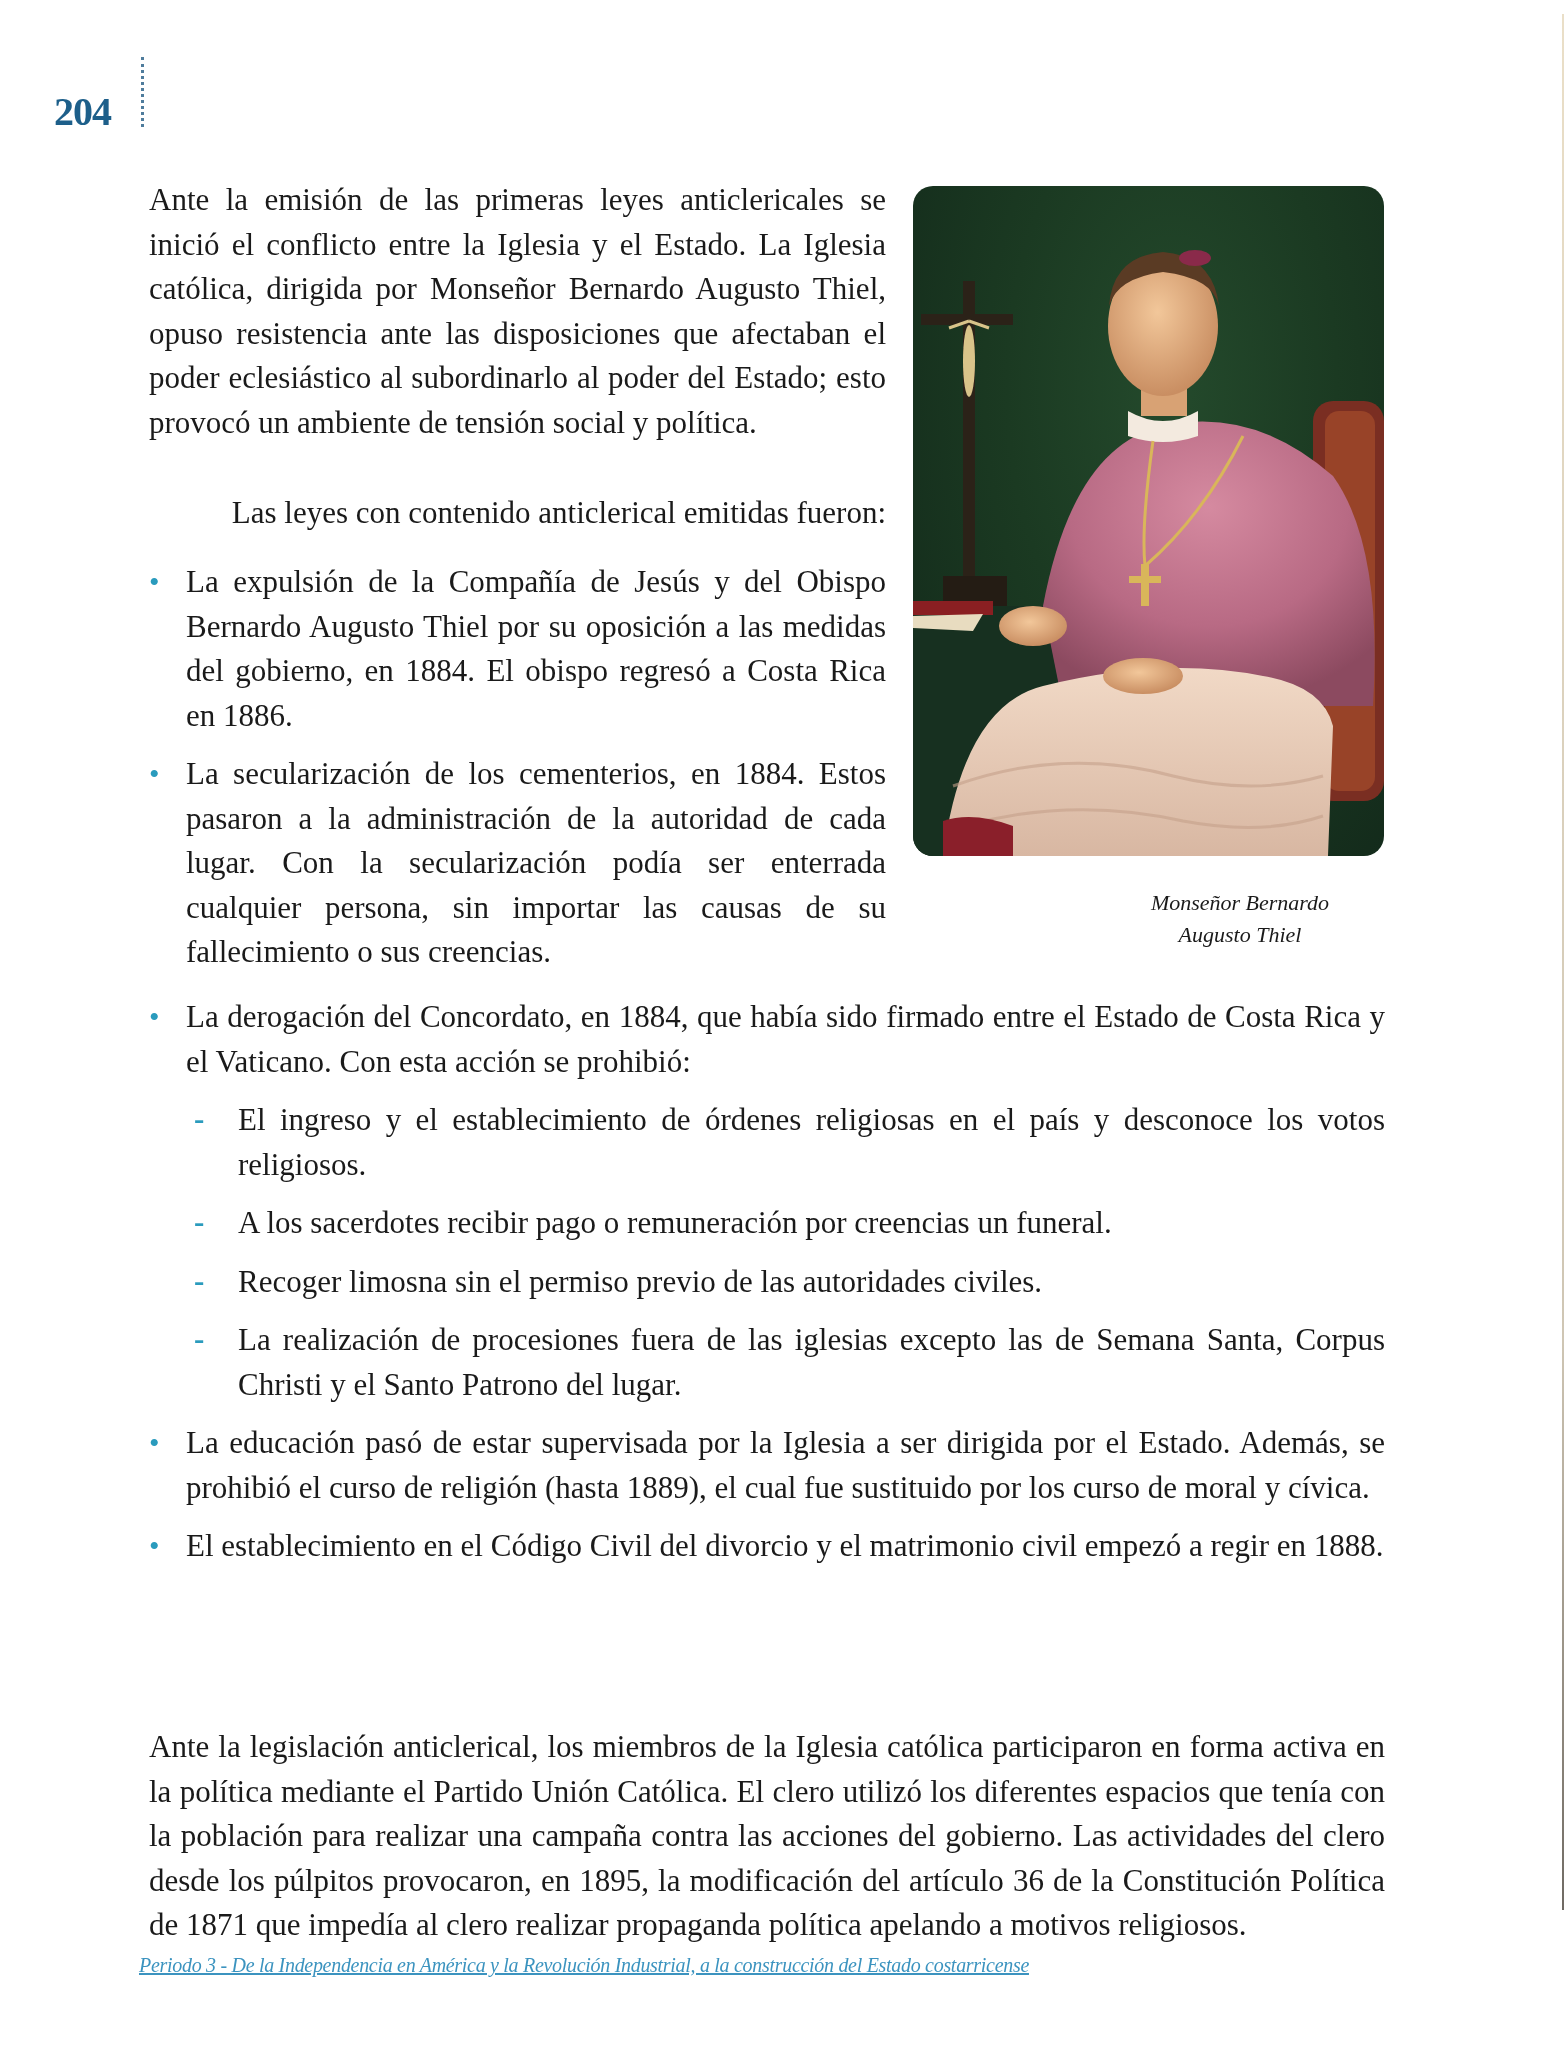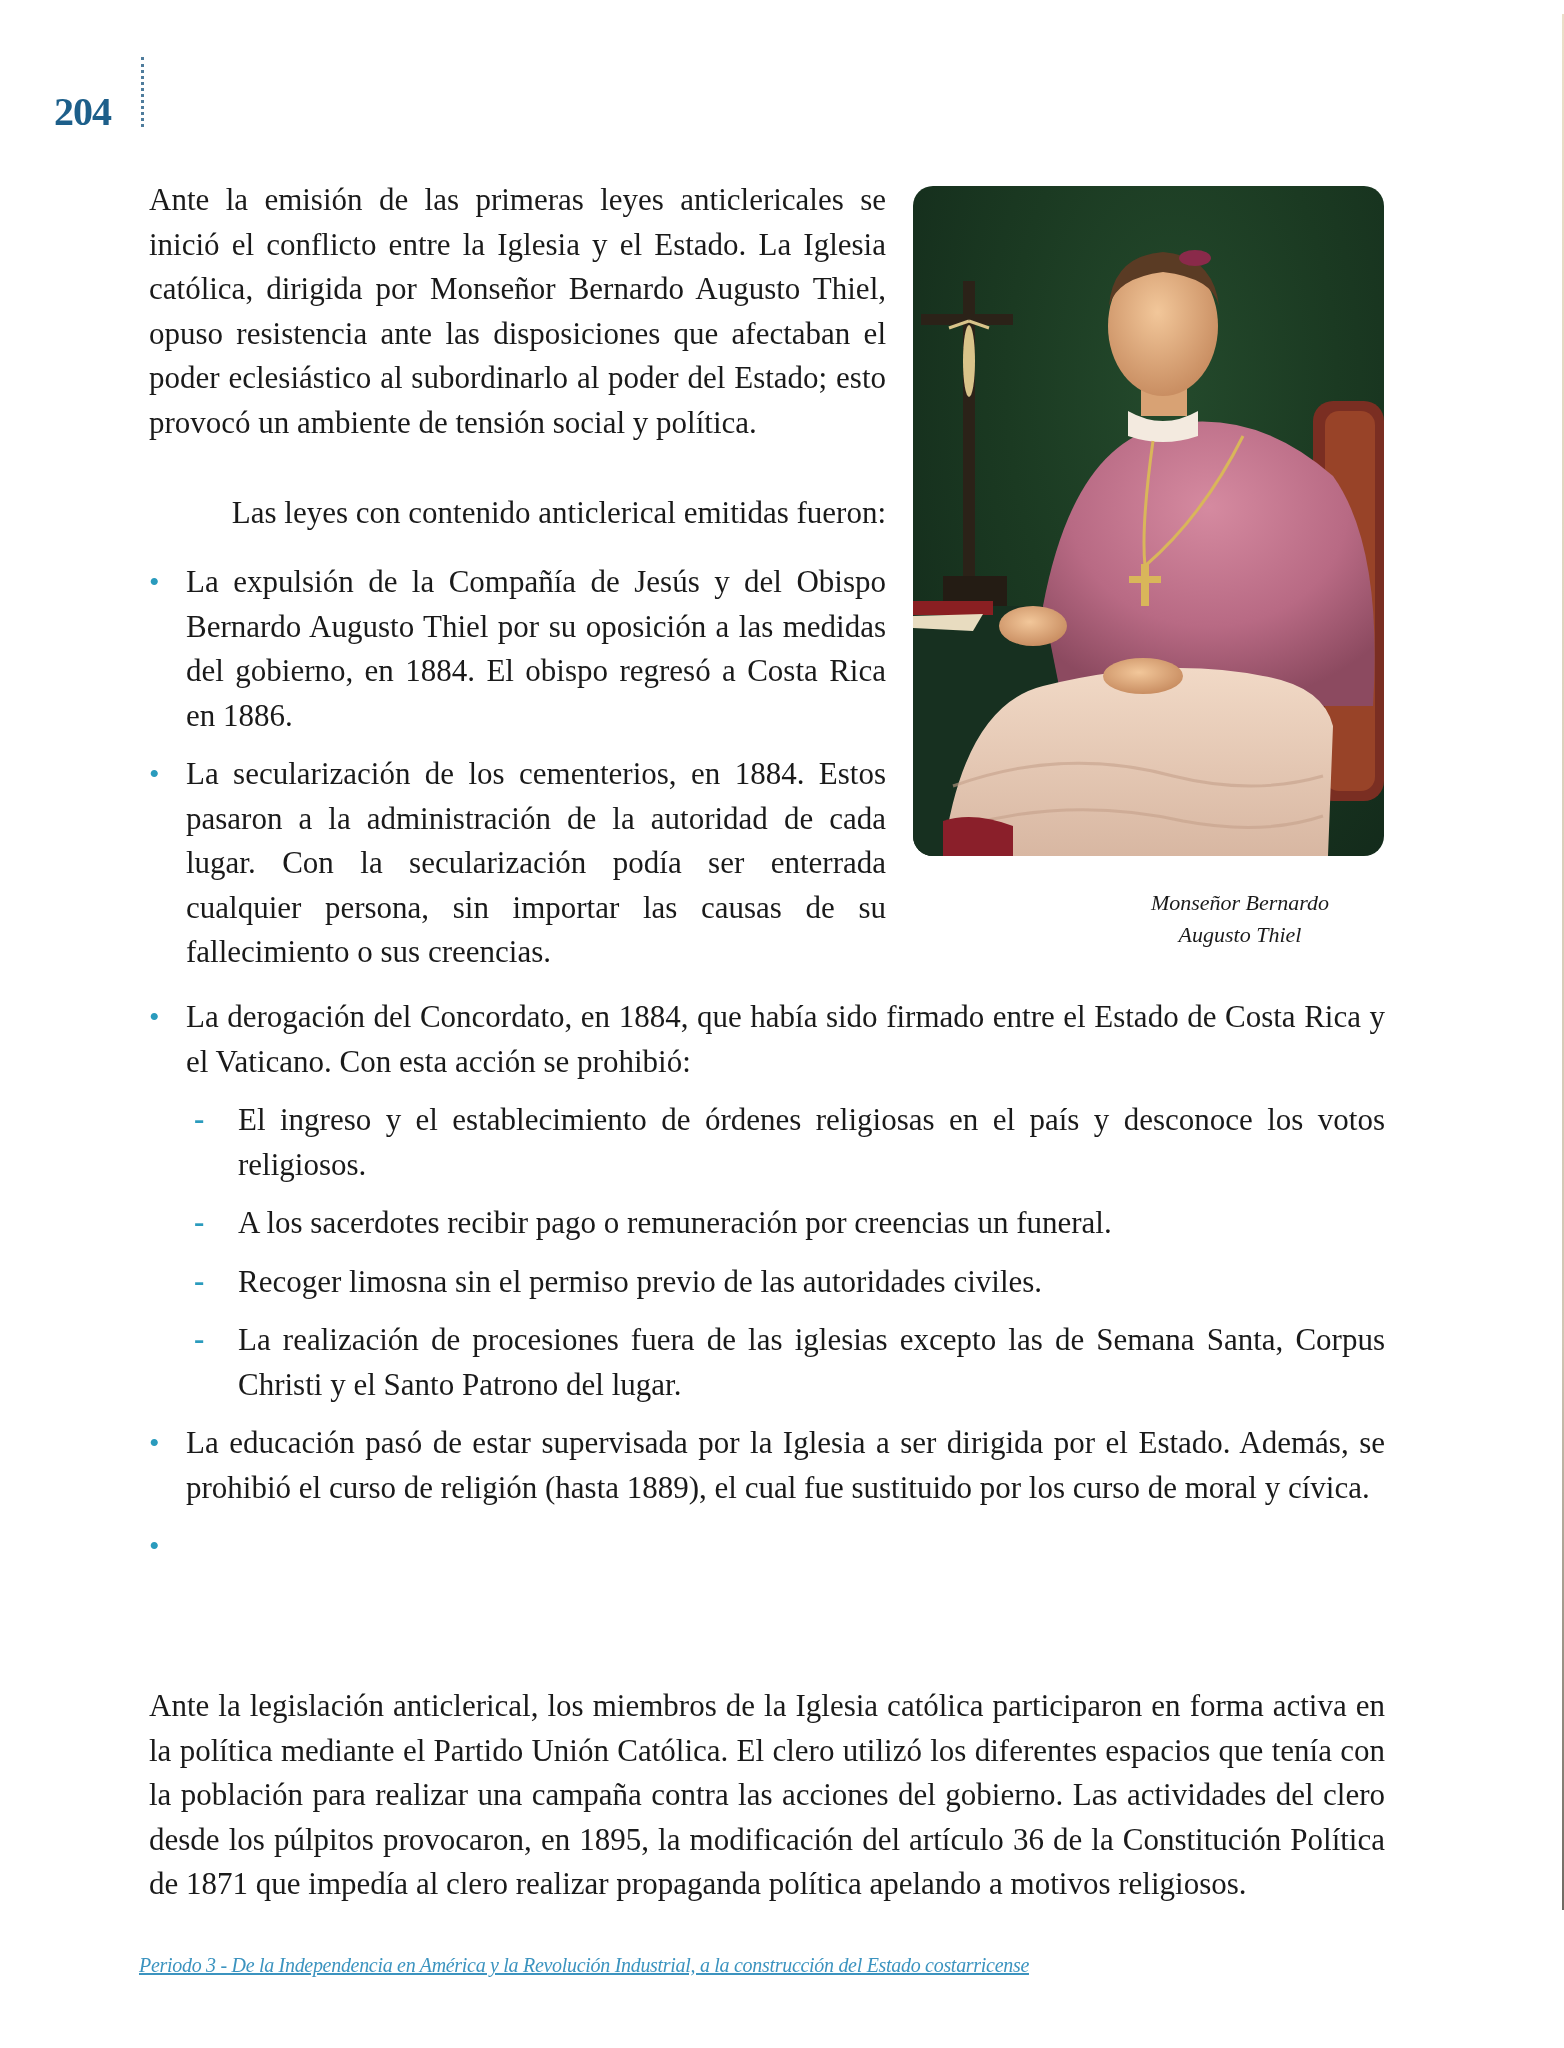--- a/index.html
+++ b/index.html
@@ -44,21 +44,21 @@
     position:absolute; left:0; top:0; color:#2a9bbd; font-size:30px;
   }
   .sublist { list-style:none; margin:14px 0 0 0; padding:0; }
   .subitem {
     position:relative; padding-left:52px; margin-bottom:14px;
   }
   .dash {
     position:absolute; left:8px; top:-1px; color:#2a9bbd; font-weight:bold;
   }
   .closing {
-    position:absolute; left:149px; top:1684px; width:1236px; margin:0;
+    position:absolute; left:149px; top:1725px; width:1236px; margin:0;
   }
   .figure {
     position:absolute; left:913px; top:186px; width:471px; height:670px;
     border-radius:20px; overflow:hidden;
     background:radial-gradient(ellipse at 55% 30%, #244a2c 0%, #1b3a22 45%, #12281a 100%);
   }
   .figure svg { display:block; }
   .caption {
     position:absolute; left:1080px; top:887px; width:320px;
     text-align:center; font-style:italic; font-size:22px; line-height:32px;
@@ -116,20 +116,21 @@
         <span>La realización de procesiones fuera de las iglesias excepto las de Semana Santa, Corpus Christi y el Santo Patrono del lugar.</span>
       </li>
     </ul>
   </li>
   <li class="bullet">
     <span class="bullet-dot">•</span>
     <span>La educación pasó de estar supervisada por la Iglesia a ser dirigida por el Estado. Además, se prohibió el curso de religión (hasta 1889), el cual fue sustituido por los curso de moral y cívica.</span>
   </li>
   <li class="bullet">
     <span class="bullet-dot">•</span>
+    <span>El establecimiento en el Código Civil del divorcio y el matrimonio civil empezó a regir en 1888.</span>
   </li>
 </ul>
 
 <p class="closing text">Ante la legislación anticlerical, los miembros de la Iglesia católica participaron en forma activa en la política mediante el Partido Unión Católica. El clero utilizó los diferentes espacios que tenía con la población para realizar una campaña contra las acciones del gobierno. Las actividades del clero desde los púlpitos provocaron, en 1895, la modificación del artículo 36 de la Constitución Política de 1871 que impedía al clero realizar propaganda política apelando a motivos religiosos.</p>
 
 <div class="figure">
   <svg width="471" height="670" viewBox="0 0 471 670">
     <defs>
       <radialGradient id="robe" cx="50%" cy="30%" r="70%">
         <stop offset="0%" stop-color="#d58aa0"></stop>

